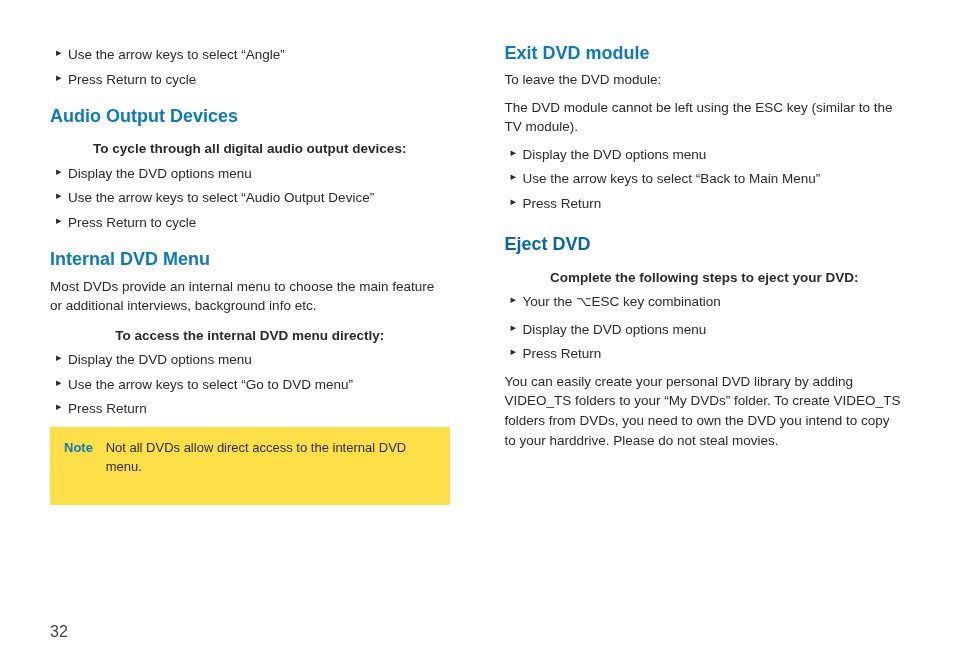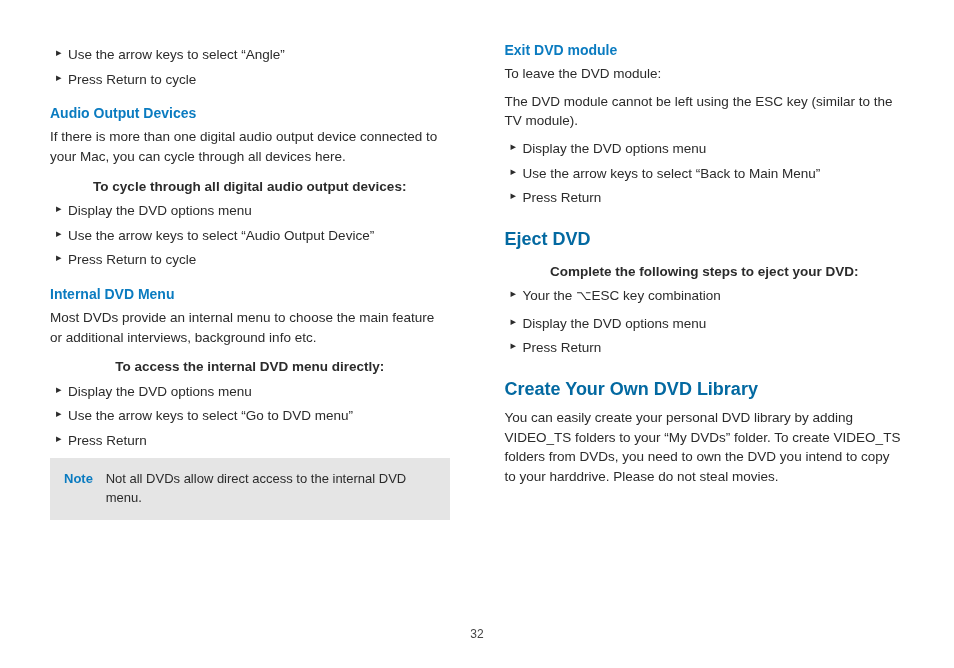--- a/index.html
+++ b/index.html
@@ -22,21 +22,21 @@
   .block { break-inside: avoid; }
   .h-blue-lg {
     color: #0369a1;
     font-weight: 600;
     font-size: 18px;
     margin: 18px 0 6px 0;
   }
   .h-blue-md {
     color: #0a7bc0;
     font-weight: 600;
-    font-size: 14px;
+    font-size: 18px;
     margin: 14px 0 4px 0;
   }
   .bold-intro {
     font-weight: 600;
     margin: 10px 0 2px 0;
     text-align: center;
   }
   p.body { margin: 4px 0 8px 0; }
   p.or { margin: 2px 0 2px 6px; font-style: italic; }
   .bullets {
@@ -51,59 +51,57 @@
   }
   .bullets li::before {
     content: "▸";
     position: absolute;
     left: 6px;
     top: 0;
     font-size: 11px;
     color: #2b2b2b;
   }
   .note-box {
-    background: #e5e5e5;
-    padding: 12px 14px 12px 14px;
+    background: #fde047;
+    padding: 12px 14px 28px 14px;
     margin-top: 6px;
     font-size: 13px;
   }
   .note-box .note-label {
     color: #0a7bc0;
     font-weight: 600;
     display: inline-block;
     width: 38px;
     vertical-align: top;
   }
   .note-box .note-text {
     display: inline-block;
     width: calc(100% - 44px);
     vertical-align: top;
   }
   .page-num {
-    text-align: center;
-    font-size: 12px;
+    text-align: left;
+    font-size: 16px;
     color: #444;
-    margin-top: 6px;
   }
   .opt-key {
     font-family: "Lucida Grande","Segoe UI Symbol",Arial,sans-serif;
   }
 </style>
 </head>
 <body>
 
 <div class="columns">
 
   <ul class="bullets">
     <li>Use the arrow keys to select “Angle”</li>
     <li>Press Return to cycle</li>
   </ul>
 
   <div class="h-blue-md">Audio Output Devices</div>
-  <p class="body">If there is more than one digital audio output device connected to your Mac, you can cycle through all devices here.</p>
   <p class="bold-intro">To cycle through all digital audio output devices:</p>
   <ul class="bullets">
     <li>Display the DVD options menu</li>
     <li>Use the arrow keys to select “Audio Output Device”</li>
     <li>Press Return to cycle</li>
   </ul>
 
   <div class="h-blue-md">Internal DVD Menu</div>
   <p class="body">Most DVDs provide an internal menu to choose the main feature or additional interviews, background info etc.</p>
   <p class="bold-intro">To access the internal DVD menu directly:</p>
@@ -134,18 +132,17 @@
   <ul class="bullets">
     <li>
       <span>Your the </span><span class="opt-key">⌥</span><span>ESC key combination</span>
     </li>
   </ul>
   <ul class="bullets">
     <li>Display the DVD options menu</li>
     <li>Press Return</li>
   </ul>
 
-  <div class="h-blue-lg">Create Your Own DVD Library</div>
   <p class="body">You can easily create your personal DVD library by adding VIDEO_TS folders to your “My DVDs” folder. To create VIDEO_TS folders from DVDs, you need to own the DVD you intend to copy to your harddrive. Please do not steal movies.</p>
 
 </div>
 
 <div class="page-num">32</div>
 
 </body></html>

